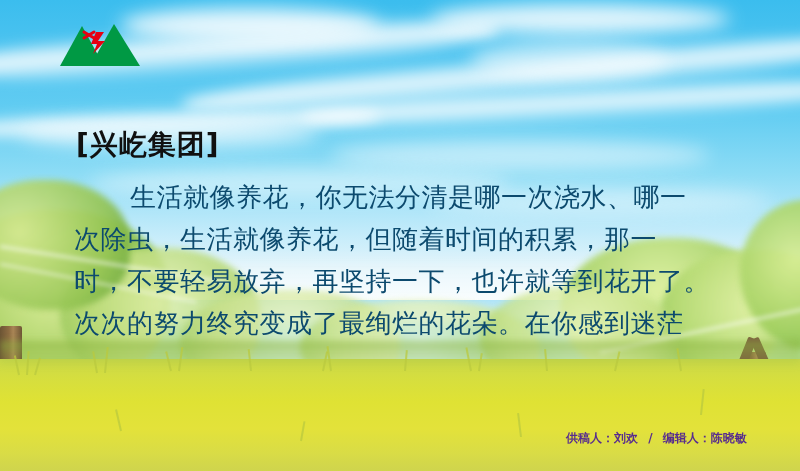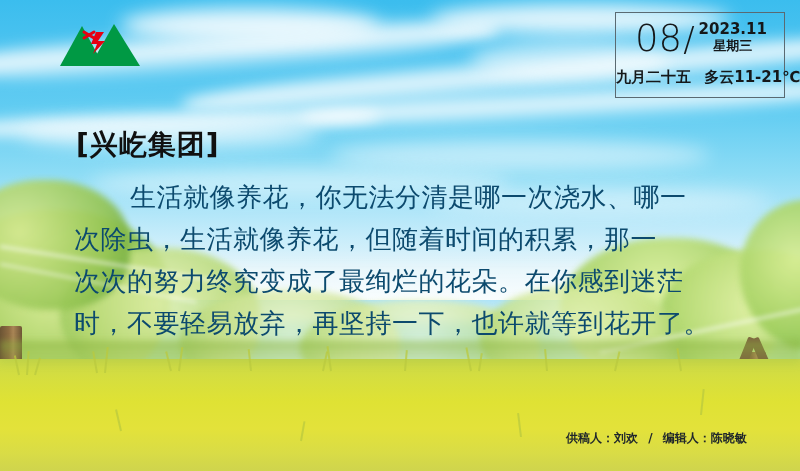--- a/index.html
+++ b/index.html
@@ -232,21 +232,21 @@
   .body-line.indent { text-indent: 56px; }
 
   
   .credits {
     position: absolute;
     left: 566px;
     top: 430px;
     font-family: "DejaVu Sans", "Liberation Sans", sans-serif;
     font-size: 12px;
     font-weight: bold;
-    color: #0f172a;
+    color: #4c1d95;
     white-space: nowrap;
     opacity: .92;
   }
   .credits .sep { margin: 0 6px; }
 </style>
 </head>
 <body>
 
 <div class="poster">
 
@@ -321,42 +321,28 @@
     <div class="logo-mark">
       <svg width="80" height="44" viewBox="0 0 80 44" xmlns="http://www.w3.org/2000/svg">
         <polygon points="22,2 44,42 0,42" fill="#009944"></polygon>
         <polygon points="54,0 80,42 30,42" fill="#009944"></polygon>
         <polygon points="36,8 44,8 38,17 45,17 33,30 37,20 31,20" fill="#e60012"></polygon>
         <path d="M24,8 L34,14 M34,8 L24,14" stroke="#e60012" stroke-width="3" stroke-linecap="round"></path>
       </svg>
     </div>
   </div>
 
-  <div class="datebox">
-    <div class="date-top">
-      <span class="date-day">08</span>
-      <span class="date-slash">/</span>
-      <span class="date-right">
-        <div class="date-ym">2023.11</div>
-        <div class="date-week">星期三</div>
-      </span>
-    </div>
-    <div class="date-bottom">
-      <span>九月二十五</span>
-      <span class="date-weather">多云11-21℃</span>
-    </div>
-  </div>
 
   <div class="heading">[兴屹集团]</div>
 
   <div class="body-text">
     <div class="body-line indent">生活就像养花，你无法分清是哪一次浇水、哪一</div>
     <div class="body-line">次除虫，生活就像养花，但随着时间的积累，那一</div>
+    <div class="body-line">时，不要轻易放弃，再坚持一下，也许就等到花开了。</div>
     <div class="body-line">次次的努力终究变成了最绚烂的花朵。在你感到迷茫</div>
-    <div class="body-line">时，不要轻易放弃，再坚持一下，也许就等到花开了。</div>
   </div>
 
   <div class="credits">
     <span>供稿人：刘欢</span>
     <span class="sep">/</span>
     <span>编辑人：陈晓敏</span>
   </div>
 
 </div>
 

